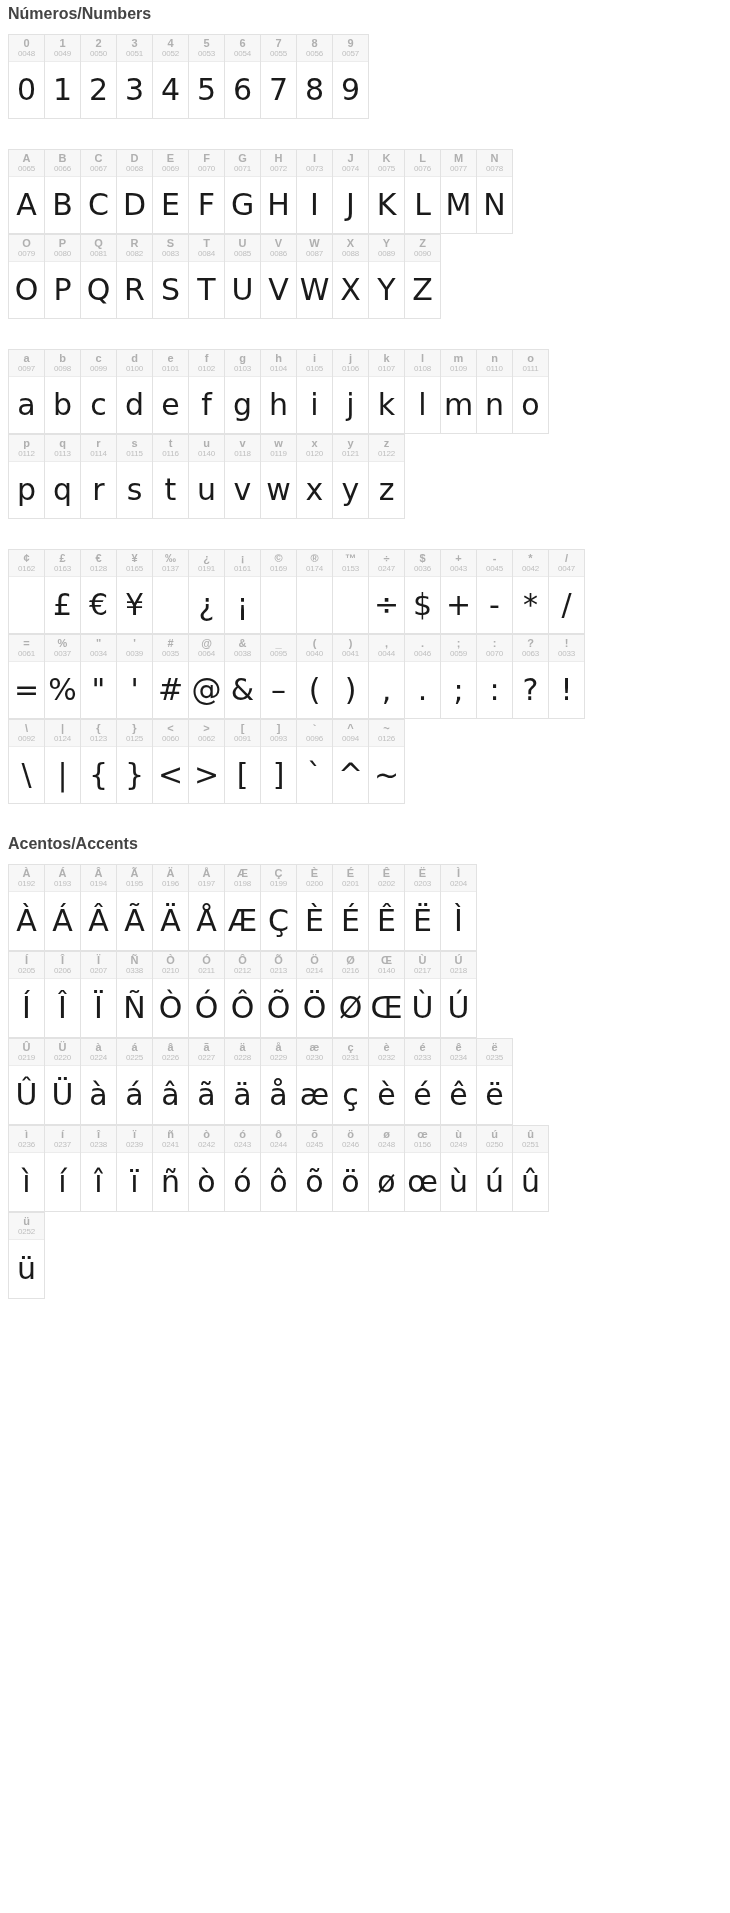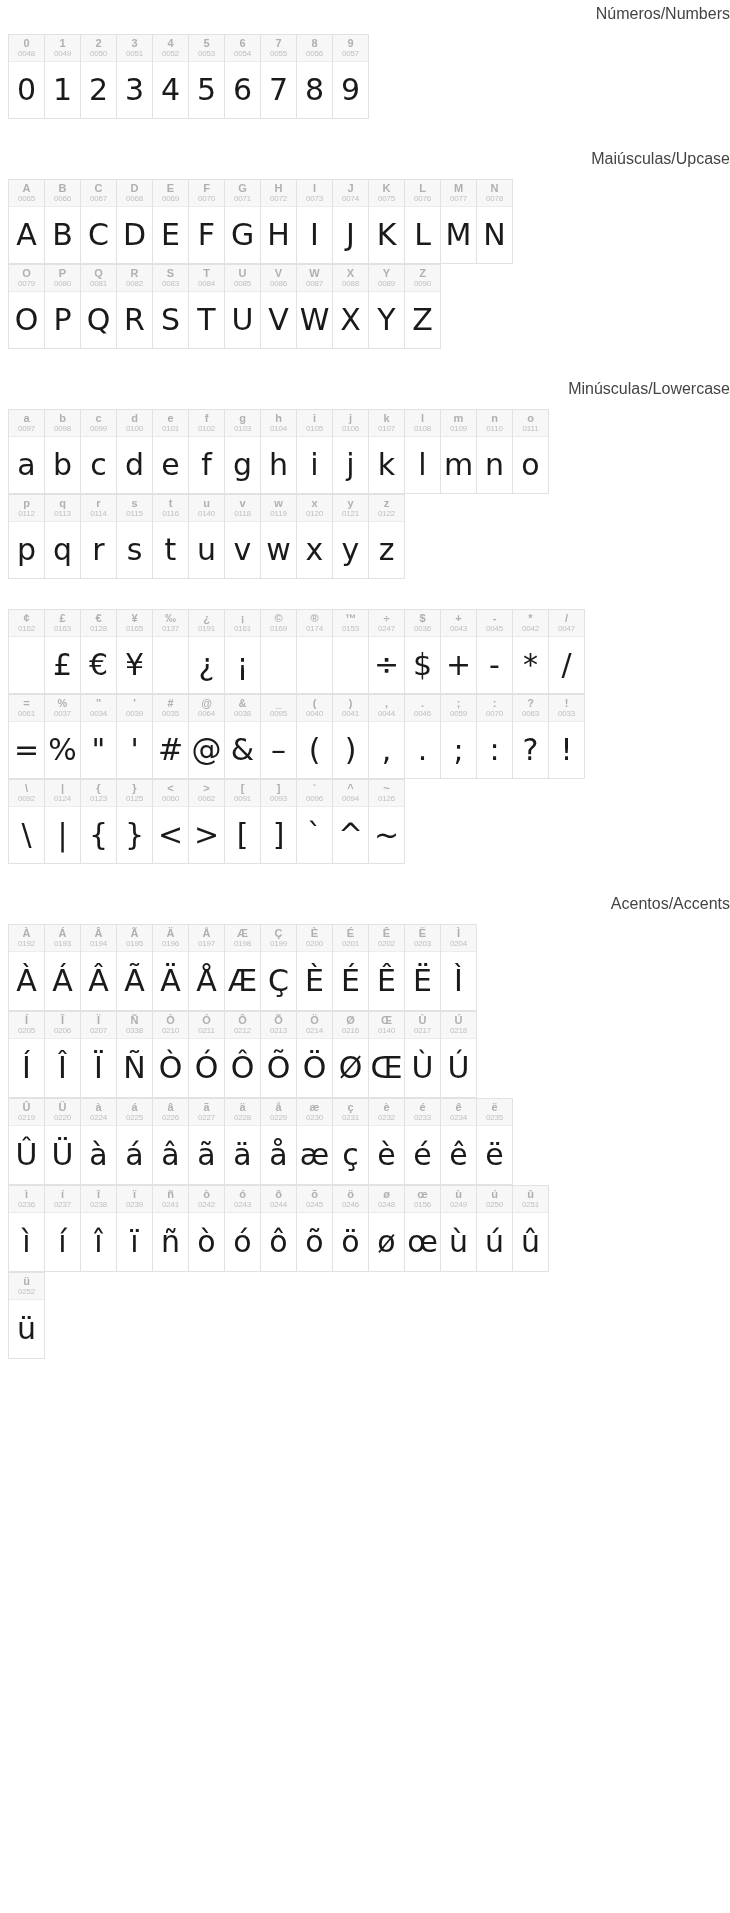--- a/index.html
+++ b/index.html
@@ -16,25 +16,24 @@
     width: 730px;
     padding: 0 0 20px 0;
     box-sizing: border-box;
   }
   .section {
     margin: 0 0 0 0;
   }
   .section-title {
     font-size: 16px;
     color: #444444;
-    font-weight: normal;
+    font-weight: bold;
     padding: 0 0 0 8px;
     margin: 0 0 10px 0;
     line-height: 20px;
-    text-align: right;
   }
   .section:first-child .section-title {
     padding-top: 4px;
   }
   .rows {
     margin: 0 0 30px 8px;
   }
   .row {
     display: flex;
     flex-direction: row;
@@ -163,21 +162,20 @@
               <div class="hdr">
                 <div class="ch">9</div>
                 <div class="code">0057</div>
               </div>
               <div class="glyph">9</div>
             </div>
           </div>
         </div>
       </div>
       <div class="section">
-        <div class="section-title">Maiúsculas/Upcase</div>
         <div class="rows">
           <div class="row">
             <div class="cell">
               <div class="hdr">
                 <div class="ch">A</div>
                 <div class="code">0065</div>
               </div>
               <div class="glyph">A</div>
             </div>
             <div class="cell">
@@ -354,21 +352,20 @@
               <div class="hdr">
                 <div class="ch">Z</div>
                 <div class="code">0090</div>
               </div>
               <div class="glyph">Z</div>
             </div>
           </div>
         </div>
       </div>
       <div class="section">
-        <div class="section-title">Minúsculas/Lowercase</div>
         <div class="rows">
           <div class="row">
             <div class="cell">
               <div class="hdr">
                 <div class="ch">a</div>
                 <div class="code">0097</div>
               </div>
               <div class="glyph">a</div>
             </div>
             <div class="cell">

